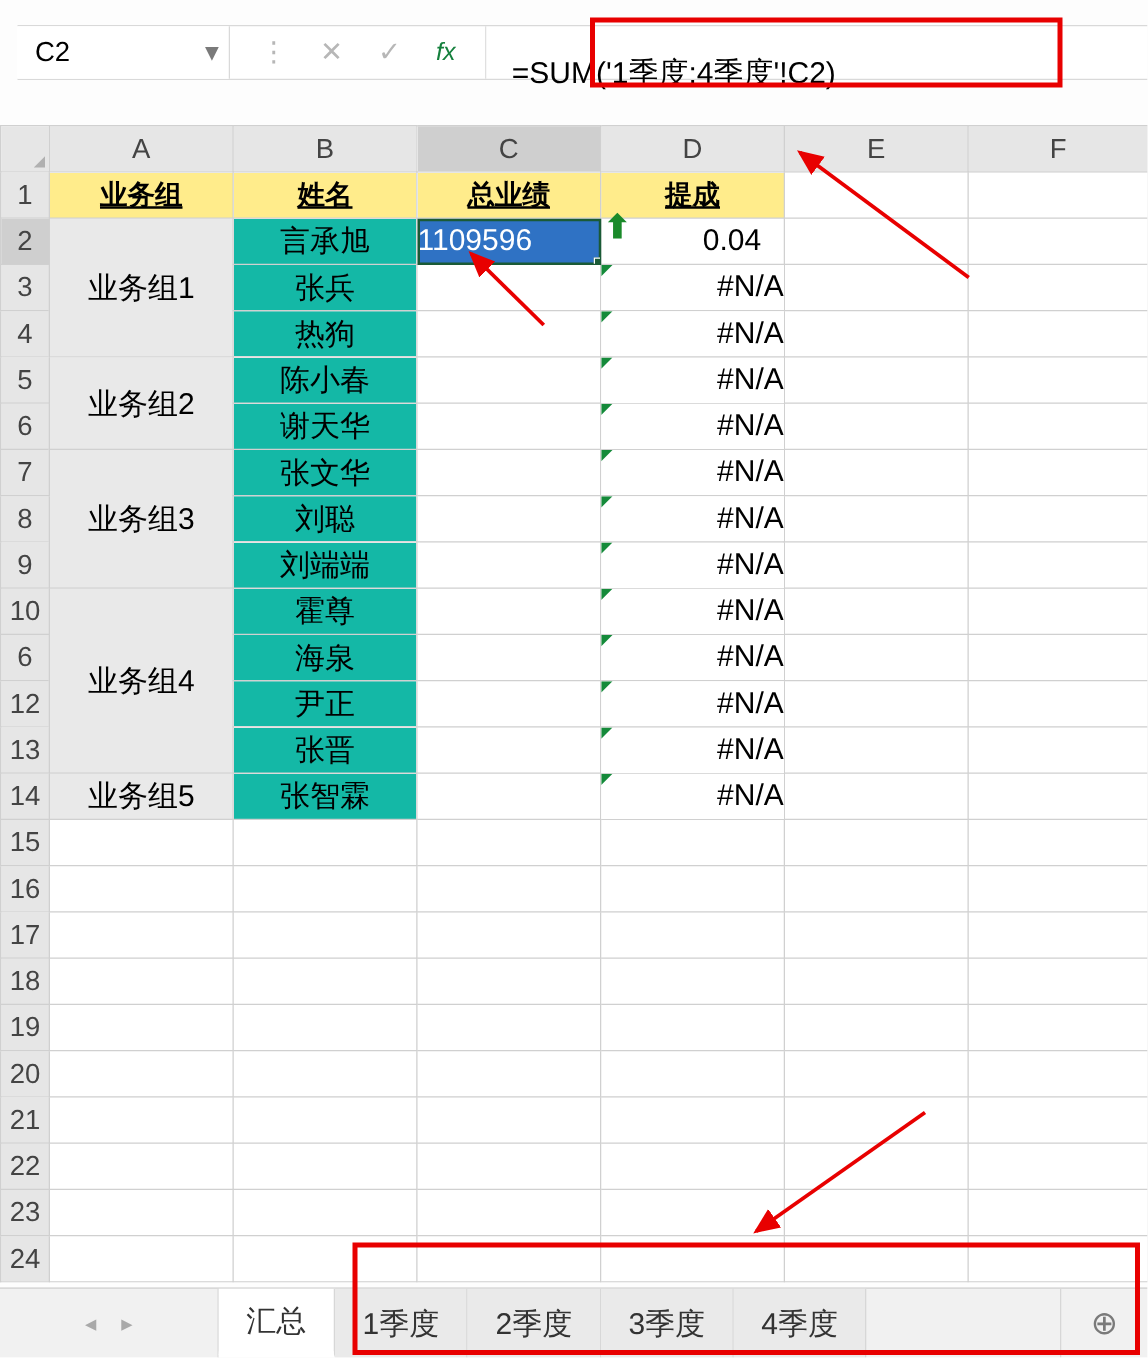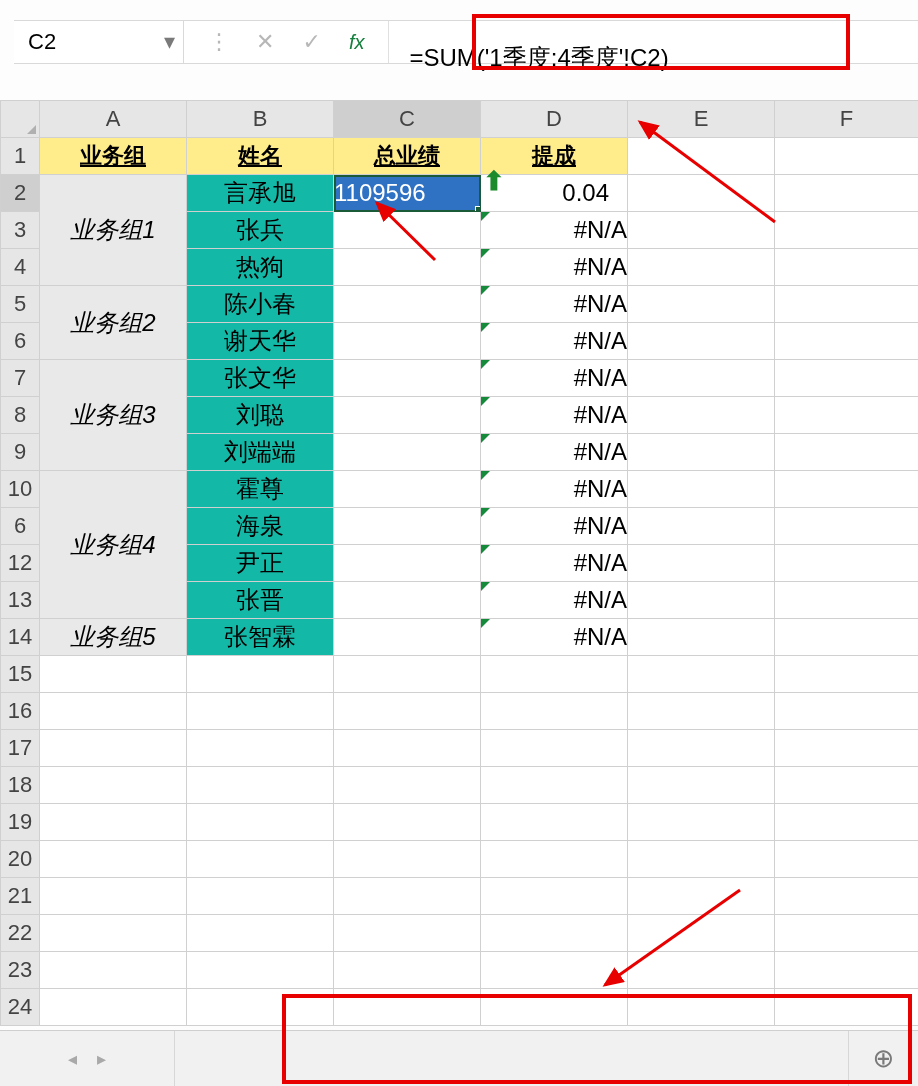--- a/index.html
+++ b/index.html
@@ -119,21 +119,21 @@
   col.cw-B { width: 147px; }
   col.cw-C { width: 147px; }
   col.cw-D { width: 147px; }
   col.cw-E { width: 147px; }
   col.cw-F { width: 144px; }
 
   
   td.dcell { background:#fff; text-align:center; }
   td.bordered { border: 1px solid #000; }
   td.hdr { background:#ffec8b; font-weight:bold; font-size:22px; text-decoration:underline; }
-  td.grpA { background:#e9e9e9;font-style:italic; }
+  td.grpA { background:#e9e9e9; }
   td.nameB { background:#14b8a6; }
   td.sel {
     background:#2f72c4; color:#fff;
     outline:2px solid #1a5a36; outline-offset:-2px;
     text-align:left; padding-right:6px;
     position:relative;
   }
   td.sel::after{
     content:"";
     position:absolute;
@@ -502,17 +502,24 @@
       </marker>
     </defs>
   <line x1="150" y1="10" x2="15" y2="105" stroke="#e80000" stroke-width="3" marker-end="url(#ah3)"></line>
 </svg>
 
 <div class="tabs">
   <div class="tabs-nav">
     <span>◂</span>
     <span>▸</span>
   </div>
+  <div id="tabs-list" style="display:flex;">
+      <div class="tab active">汇总</div>
+      <div class="tab">1季度</div>
+      <div class="tab">2季度</div>
+      <div class="tab">3季度</div>
+      <div class="tab">4季度</div>
+    </div>
   <div class="tab-add">
     <span>⊕</span>
   </div>
 </div>
 <div class="tabs-highlight" style="bottom:2px; left:282px; width:630px; height:90px;"></div>
 
 </body></html>

